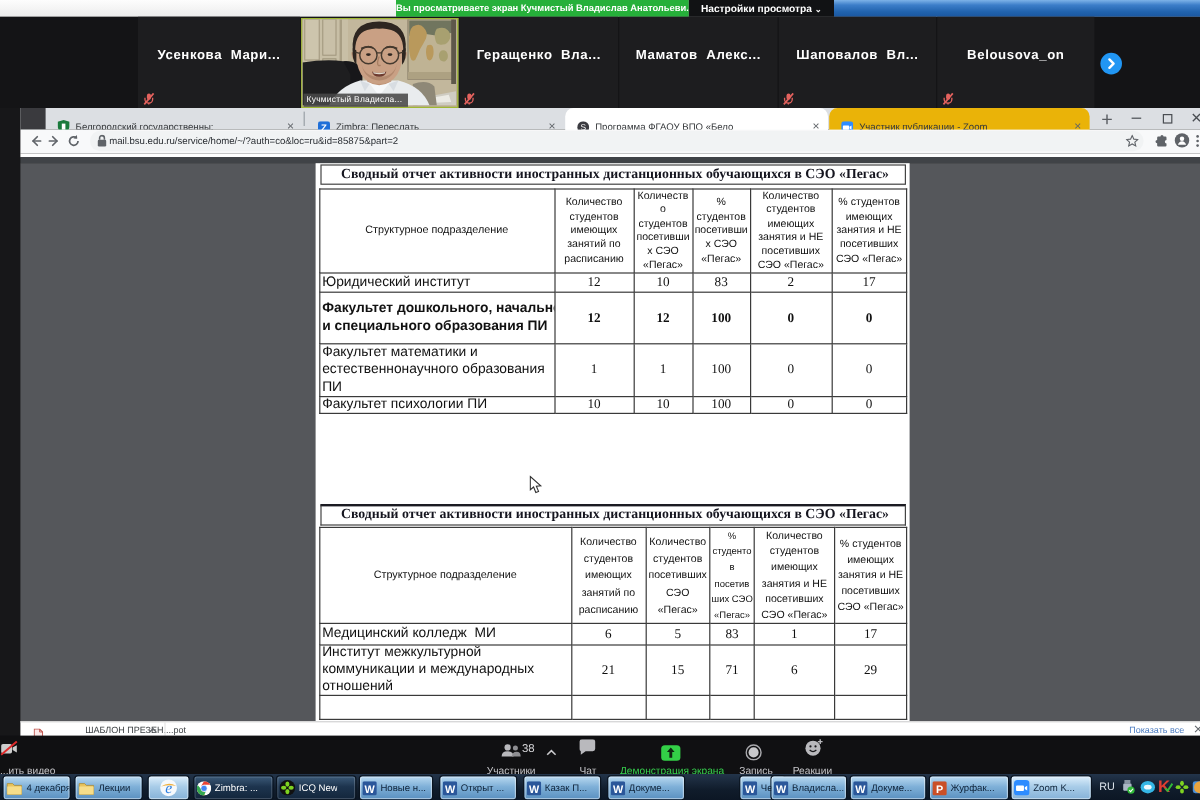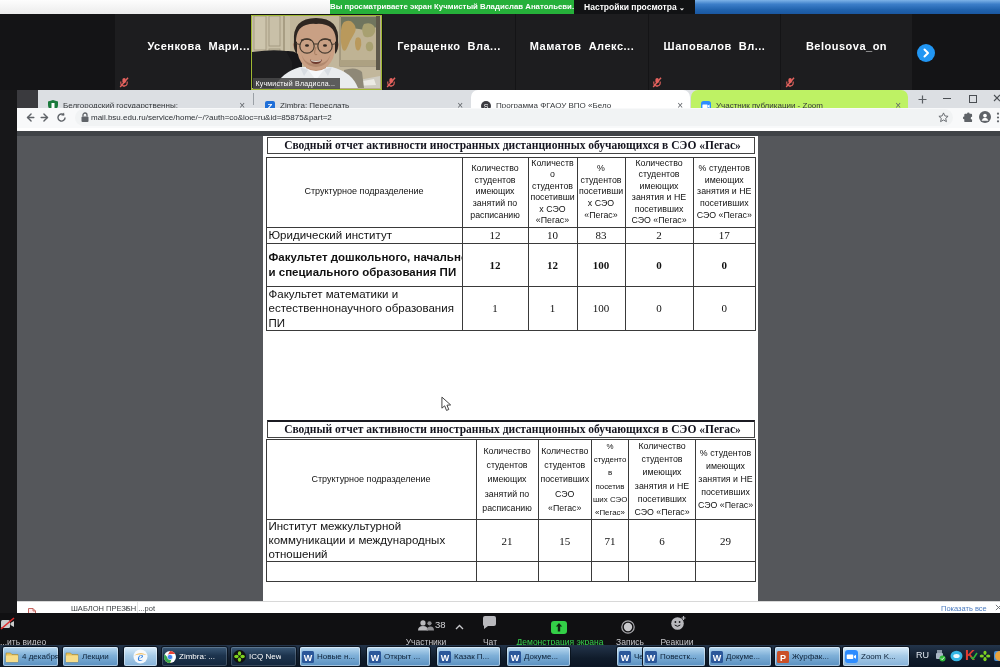--- a/index.html
+++ b/index.html
@@ -13,21 +13,21 @@
 <div class="abs" style="left:330px;top:0;width:244px;height:14px;background:#26b03a;color:#fff;font-size:7.8px;font-weight:bold;line-height:14px;text-align:center;white-space:nowrap;overflow:hidden;">Вы просматриваете экран Кучмистый Владислав Анатольеви...</div>
 <div class="abs" style="left:574px;top:0;width:121px;height:14px;background:#111214;color:#fff;font-size:8.5px;font-weight:bold;line-height:14px;text-align:center;white-space:nowrap;">Настройки просмотра <span style="font-size:7px;">⌄</span></div>
 <div class="abs" style="left:695px;top:0;width:305px;height:14px;background:linear-gradient(#7db3e8 0%,#3c7ec9 30%,#2163ae 70%,#1a57a0 100%);"></div>
 
 <div class="abs" style="left:0;top:14px;width:1000px;height:76px;background:#141416;"></div>
 <div class="abs tile" style="left:115px;top:14px;width:135px;height:76px;background:#1d1d1f;"></div>
 <div class="abs tile" style="left:383px;top:14px;width:132px;height:76px;background:#1d1d1f;"></div>
 <div class="abs tile" style="left:516px;top:14px;width:132px;height:76px;background:#1d1d1f;"></div>
 <div class="abs tile" style="left:649px;top:14px;width:131px;height:76px;background:#1d1d1f;"></div>
 <div class="abs tile" style="left:781px;top:14px;width:131px;height:76px;background:#1d1d1f;"></div>
-<div class="abs vname" style="left:115px;top:40px;width:135px;text-align:right;">Усенкова&nbsp; Мари...</div>
+<div class="abs vname" style="left:115px;top:40px;width:135px;">Усенкова&nbsp; Мари...</div>
 <div class="abs vname" style="left:383px;top:40px;width:132px;">Геращенко&nbsp; Вла...</div>
 <div class="abs vname" style="left:516px;top:40px;width:132px;">Маматов&nbsp; Алекс...</div>
 <div class="abs vname" style="left:649px;top:40px;width:131px;">Шаповалов&nbsp; Вл...</div>
 <div class="abs vname" style="left:781px;top:40px;width:131px;">Belousova_on</div>
 <style>.vname{color:#fff;font-size:11px;font-weight:bold;text-align:center;letter-spacing:.5px;}</style>
 
 <div class="abs" style="left:251px;top:15px;width:131px;height:75px;background:#b9ad92;border:1.5px solid #9fb832;box-sizing:border-box;overflow:hidden;">
 <svg width="128" height="72" viewBox="0 0 128 72">
   <rect x="0" y="0" width="128" height="72" fill="#c2b79c"></rect>
 
@@ -145,21 +145,21 @@
     <span class="tx">×</span>
 </div>
 <div class="abs tabi" style="left:471px;top:90px;width:219px;background:#fff;border-radius:7px 7px 0 0;">
   <svg width="10" height="10" viewBox="0 0 10 10" style="margin:0 5px 0 10px;">
       <circle cx="5" cy="5" r="5" fill="#3b3b40"></circle>
       <text x="5" y="7.6" font-size="7" fill="#fff" text-anchor="middle" font-family="Liberation Sans">S</text>
     </svg>
   <span class="tlab">Программа ФГАОУ ВПО «Бело</span>
     <span class="tx">×</span>
 </div>
-<div class="abs tabi" style="left:691px;top:90px;width:217px;background:#bef264;border-radius:7px 7px 0 0;">
+<div class="abs tabi" style="left:691px;top:90px;width:217px;background:#eab308;border-radius:7px 7px 0 0;">
   <svg width="10" height="10" viewBox="0 0 10 10" style="margin:0 5px 0 10px;">
       <rect width="10" height="10" rx="2.5" fill="#2d8cff"></rect>
       <path d="M2 3.5 h4 a.6 .6 0 0 1 .6 .6 v2.4 a.6 .6 0 0 1 -.6 .6 h-4 a.6 .6 0 0 1 -.6 -.6 v-2.4 a.6 .6 0 0 1 .6 -.6z M7 4.6 L8.6 3.6 v3.4 L7 6z" fill="#fff"></path>
     </svg>
   <span class="tlab">Участник публикации - Zoom</span>
     <span class="tx">×</span>
 </div>
 <svg class="abs" style="left:918px;top:95px;" width="9" height="9" viewBox="0 0 9 9">
     <path d="M4.5 0.5 V8.5 M0.5 4.5 H8.5" stroke="#5a5e63" stroke-width="1.2"></path>
   </svg>
@@ -257,20 +257,28 @@
           <td>0</td>
         </tr>
     <tr style="height:44.5px;">
           <td class="nm">Факультет математики и<br>естественнонаучного образования<br>ПИ</td>
           <td>1</td>
           <td>1</td>
           <td>100</td>
           <td>0</td>
           <td>0</td>
         </tr>
+    <tr style="height:13.5px;">
+          <td class="nm" style="line-height:12px;">Факультет психологии ПИ</td>
+          <td>10</td>
+          <td>10</td>
+          <td>100</td>
+          <td>0</td>
+          <td>0</td>
+        </tr>
   </tbody>
     </table>
 
   <div class="abs ttl" style="left:4px;top:284px;width:486px;height:14.5px;line-height:14.5px;border-top:2.5px solid #1b1b22;text-indent:3px;">Сводный отчет активности иностранных дистанционных обучающихся в СЭО «Пегас»</div>
 
   <table class="dt t2" style="position:absolute;left:2.5px;top:303px;width:489.5px;">
     <colgroup>
         <col style="width:210px">
         <col style="width:62px">
         <col style="width:53.5px">
@@ -280,20 +288,28 @@
       </colgroup>
     <tbody>
         <tr class="hd" style="height:80px;">
       <td style="font-size:9px;">Структурное подразделение</td>
       <td>Количество<br>студентов<br>имеющих<br>занятий по<br>расписанию</td>
       <td>Количество<br>студентов<br>посетивших<br>СЭО<br>«Пегас»</td>
       <td>%<br>студенто<br>в<br>посетив<br>ших&nbsp;СЭО<br>«Пегас»</td>
       <td>Количество<br>студентов<br>имеющих<br>занятия и НЕ<br>посетивших<br>СЭО «Пегас»</td>
       <td>% студентов<br>имеющих<br>занятия и НЕ<br>посетивших<br>СЭО «Пегас»</td>
     </tr>
+    <tr style="height:18px;">
+          <td class="nm">Медицинский колледж&nbsp; МИ</td>
+          <td>6</td>
+          <td>5</td>
+          <td>83</td>
+          <td>1</td>
+          <td>17</td>
+        </tr>
     <tr style="height:42px;">
           <td class="nm" style="line-height:13.6px;">Институт межкультурной<br>коммуникации и международных<br>отношений</td>
           <td>21</td>
           <td>15</td>
           <td>71</td>
           <td>6</td>
           <td>29</td>
         </tr>
     <tr style="height:20px;">
           <td class="nm">&nbsp;</td>
@@ -498,21 +514,21 @@
       </svg>
     </span>
     <span class="tt">Чернико...</span>
   </div>
 <div class="tbtn" style="left:643px;width:62px;">
     <span class="ic">
       <svg width="12" height="12">
         <use href="#wordic"></use>
       </svg>
     </span>
-    <span class="tt">Повестк...</span>
+    <span class="tt">Владисла...</span>
   </div>
 <div class="tbtn" style="left:709px;width:62px;">
     <span class="ic">
       <svg width="12" height="12">
         <use href="#wordic"></use>
       </svg>
     </span>
     <span class="tt">Докуме...</span>
   </div>
 <div class="tbtn" style="left:775px;width:65px;">

